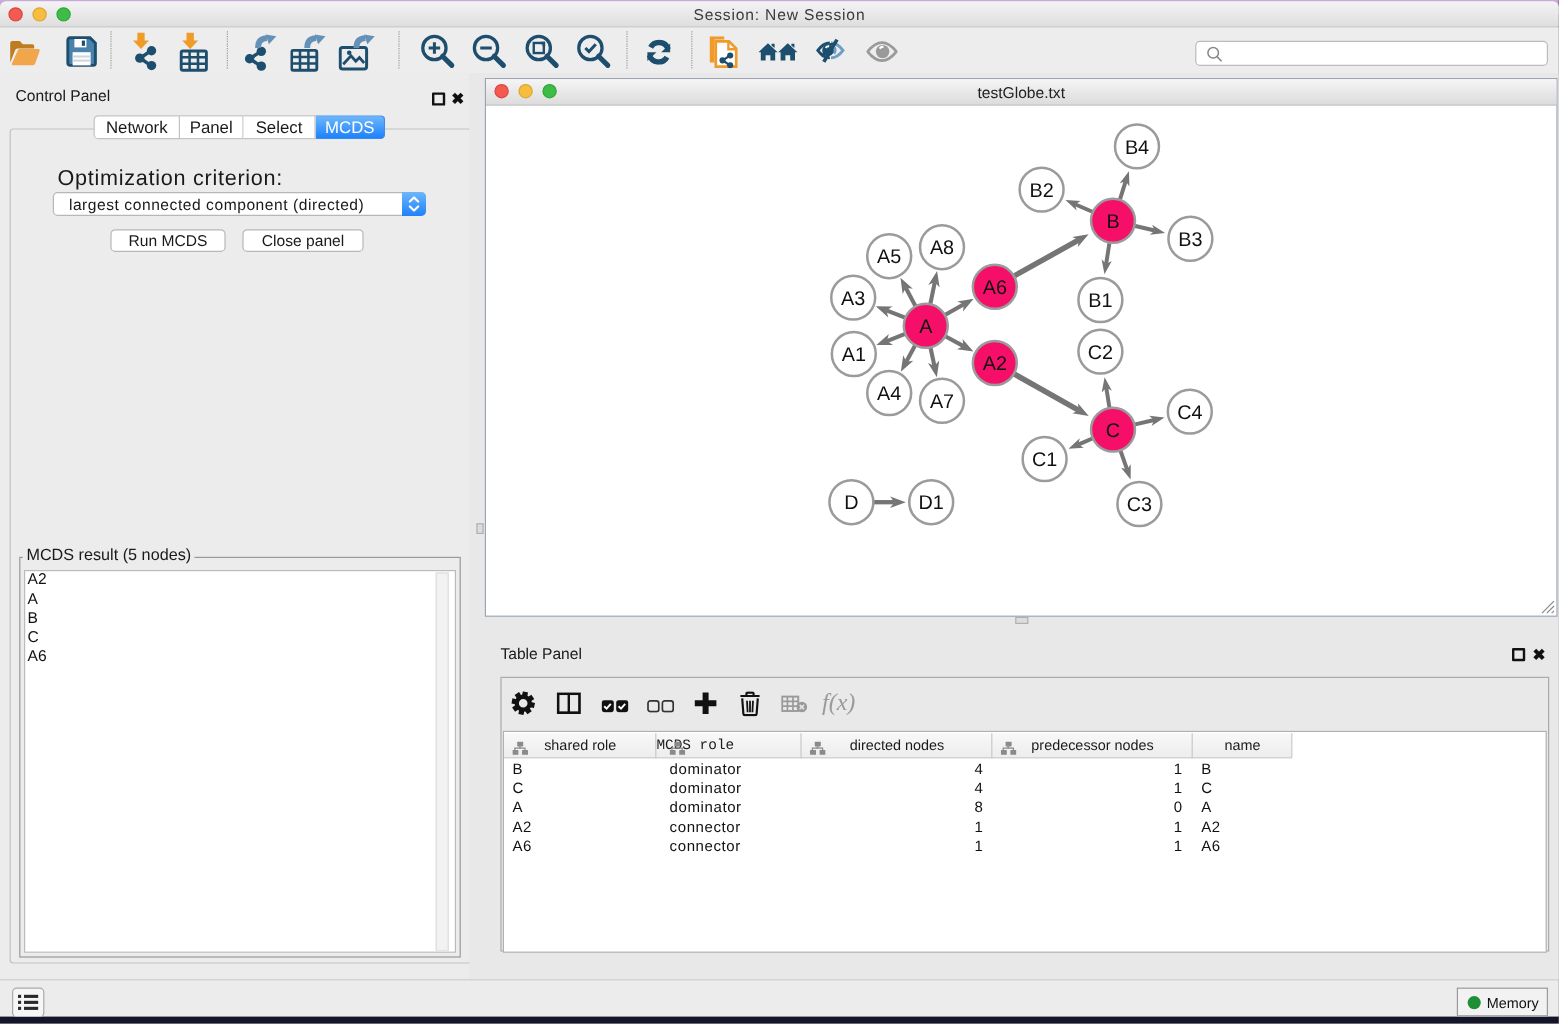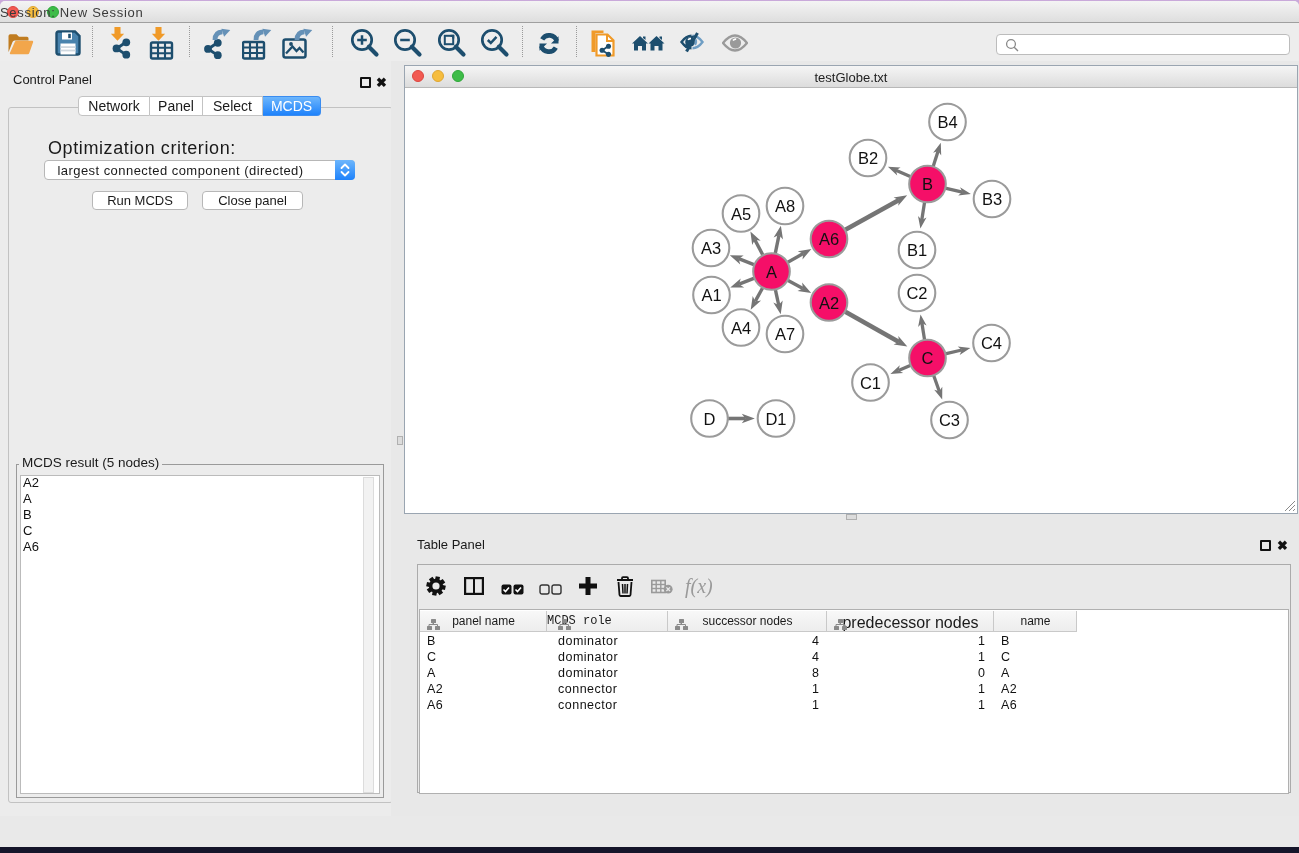--- a/index.html
+++ b/index.html
@@ -7,21 +7,21 @@
 body { font-family:"Liberation Sans", sans-serif; background:#15152a; position:relative; }
 #desktop-top { position:absolute; left:0; top:0; width:1299px; height:12px; background:#c9a9da; }
 #appwin { position:absolute; left:0; top:1px; width:1299px; height:846px; background:#e9e9e9; border-radius:5px 5px 0 0; overflow:hidden; }
 
 #titlebar { position:absolute; left:0; top:0; width:1299px; height:22px;
   background:linear-gradient(#f4f4f4,#dedede); border-bottom:1px solid #9f9f9f; border-radius:5px 5px 0 0; }
 .tl { position:absolute; top:7px; width:12px; height:12px; border-radius:50%; }
 #titlebar .tl1 { left:7px; top:5px;  background:#f25a52; border:0.5px solid #dc4640; }
 #titlebar .tl2 { left:27px; top:5px; background:#f6bd3e; border:0.5px solid #dfa633; }
 #titlebar .tl3 { left:47px; top:5px; background:#3ebc48; border:0.5px solid #2fa73a; }
-#titlebar .title { position:absolute; top:4px; width:100%; font-size:13px; letter-spacing:0.7px; color:#3a3a3a; }
+#titlebar .title { position:absolute; top:4px; width:100%; text-align:center; font-size:13px; letter-spacing:0.7px; color:#3a3a3a; }
 
 #toolbar { position:absolute; left:0; top:22px; width:1299px; height:38px; background:#ededed; }
 .tsep { position:absolute; top:3px; height:31px; width:0; border-left:1px dotted #9a9a9a; }
 #searchbox { position:absolute; left:996px; top:11px; width:294px; height:21px; background:#fff;
   border:1px solid #bcbcbc; border-radius:4px; }
 #searchbox svg { position:absolute; left:8px; top:3px; }
 
 #main { position:absolute; left:0; top:60px; width:1299px; height:755px; background:#e8e8e8; }
 
 #cpanel { position:absolute; left:0; top:0; width:391px; height:755px; background:#ececec; }
@@ -440,51 +440,51 @@
                   <circle cx="17.2" cy="10.2" r="4.4" fill="#9a9a9a"></circle>
                   <path d="M15.4 8.4 L19 12 M19 8.4 L15.4 12" stroke="#e9e9e9" stroke-width="1.3"></path>
                 </svg></div>
 <div style="position:absolute;left:267px;top:10px;width:34px;height:24px;">
                 <div style="font-size:20px;color:#9a9a9a;font-style:italic;font-family:'Liberation Serif',serif;">f(x)</div>
               </div>
             </div>
           <div id="ttable">
               <div style="position:absolute;left:0;top:1px;width:656px;height:21px;background:linear-gradient(#f8f8f8,#ededed);border-bottom:1px solid #c9c9c9;"></div>
 <div style="position:absolute;left:0px;top:1px;width:127px;height:21px;border-right:1px solid #c9c9c9;"></div>
-<div style="position:absolute;left:0px;top:4px;width:127px;text-align:center;font-size:12px;color:#1a1a1a;">panel name</div>
+<div style="position:absolute;left:0px;top:4px;width:127px;text-align:center;font-size:12px;color:#1a1a1a;">shared role</div>
 <div style="position:absolute;left:7px;top:5px;"><svg width="13" height="12" viewBox="0 0 13 12" style="vertical-align:-2px">
                   <g fill="#8a8a8a">
                     <rect x="4" y="0" width="5" height="4" rx="0.5"></rect>
                     <rect x="0" y="7" width="5" height="4" rx="0.5"></rect>
                     <rect x="8" y="7" width="5" height="4" rx="0.5"></rect>
                     <path d="M6 4 L6 5.5 L2 5.5 L2 7 M6 5.5 L10.5 5.5 L10.5 7 M6.5 4 L6.5 5.5" stroke="#8a8a8a" fill="none" stroke-width="1"></path>
                   </g>
                 </svg></div>
 <div style="position:absolute;left:127px;top:1px;width:121px;height:21px;border-right:1px solid #c9c9c9;"></div>
 <div style="position:absolute;left:127px;top:4px;width:121px;text-align:left;font-size:12px;color:#1a1a1a;font-family:Liberation Mono, monospace;">MCDS role</div>
 <div style="position:absolute;left:138px;top:5px;"><svg width="13" height="12" viewBox="0 0 13 12" style="vertical-align:-2px">
                   <g fill="#8a8a8a">
                     <rect x="4" y="0" width="5" height="4" rx="0.5"></rect>
                     <rect x="0" y="7" width="5" height="4" rx="0.5"></rect>
                     <rect x="8" y="7" width="5" height="4" rx="0.5"></rect>
                     <path d="M6 4 L6 5.5 L2 5.5 L2 7 M6 5.5 L10.5 5.5 L10.5 7 M6.5 4 L6.5 5.5" stroke="#8a8a8a" fill="none" stroke-width="1"></path>
                   </g>
                 </svg></div>
 <div style="position:absolute;left:248px;top:1px;width:159px;height:21px;border-right:1px solid #c9c9c9;"></div>
-<div style="position:absolute;left:248px;top:4px;width:159px;text-align:center;font-size:12px;color:#1a1a1a;">successor nodes</div>
+<div style="position:absolute;left:248px;top:4px;width:159px;text-align:center;font-size:12px;color:#1a1a1a;">directed nodes</div>
 <div style="position:absolute;left:255px;top:5px;"><svg width="13" height="12" viewBox="0 0 13 12" style="vertical-align:-2px">
                   <g fill="#8a8a8a">
                     <rect x="4" y="0" width="5" height="4" rx="0.5"></rect>
                     <rect x="0" y="7" width="5" height="4" rx="0.5"></rect>
                     <rect x="8" y="7" width="5" height="4" rx="0.5"></rect>
                     <path d="M6 4 L6 5.5 L2 5.5 L2 7 M6 5.5 L10.5 5.5 L10.5 7 M6.5 4 L6.5 5.5" stroke="#8a8a8a" fill="none" stroke-width="1"></path>
                   </g>
                 </svg></div>
 <div style="position:absolute;left:407px;top:1px;width:167px;height:21px;border-right:1px solid #c9c9c9;"></div>
-<div style="position:absolute;left:407px;top:4px;width:167px;text-align:center;font-size:16px;color:#1a1a1a;">predecessor nodes</div>
+<div style="position:absolute;left:407px;top:4px;width:167px;text-align:center;font-size:12px;color:#1a1a1a;">predecessor nodes</div>
 <div style="position:absolute;left:414px;top:5px;"><svg width="13" height="12" viewBox="0 0 13 12" style="vertical-align:-2px">
                   <g fill="#8a8a8a">
                     <rect x="4" y="0" width="5" height="4" rx="0.5"></rect>
                     <rect x="0" y="7" width="5" height="4" rx="0.5"></rect>
                     <rect x="8" y="7" width="5" height="4" rx="0.5"></rect>
                     <path d="M6 4 L6 5.5 L2 5.5 L2 7 M6 5.5 L10.5 5.5 L10.5 7 M6.5 4 L6.5 5.5" stroke="#8a8a8a" fill="none" stroke-width="1"></path>
                   </g>
                 </svg></div>
 <div style="position:absolute;left:574px;top:1px;width:83px;height:21px;border-right:1px solid #c9c9c9;"></div>
 <div style="position:absolute;left:574px;top:4px;width:83px;text-align:center;font-size:12px;color:#1a1a1a;">name</div>
@@ -511,13 +511,31 @@
 <div style="position:absolute;left:7px;top:88px;font-size:12.5px;letter-spacing:0.5px;color:#111;">A6</div>
 <div style="position:absolute;left:138px;top:88px;font-size:12.5px;letter-spacing:0.5px;color:#111;">connector</div>
 <div style="position:absolute;left:248px;top:88px;width:151px;text-align:right;font-size:12.5px;color:#111;">1</div>
 <div style="position:absolute;left:407px;top:88px;width:158px;text-align:right;font-size:12.5px;color:#111;">1</div>
 <div style="position:absolute;left:581px;top:88px;font-size:12.5px;letter-spacing:0.5px;color:#111;">A6</div>
             </div>
         </div>
       </div>
     </div>
   </div>
+  <div id="statusbar">
+    <div id="sb-listbtn">
+        <svg width="17" height="15" viewBox="0 0 17 15" style="position:absolute;left:4px;top:4px;">
+<g fill="#2a2a2a">
+            <rect x="0" y="1" width="2.6" height="2.6"></rect>
+            <rect x="0" y="6" width="2.6" height="2.6"></rect>
+            <rect x="0" y="11" width="2.6" height="2.6"></rect>
+<rect x="5" y="1" width="12" height="2.6"></rect>
+            <rect x="5" y="6" width="12" height="2.6"></rect>
+            <rect x="5" y="11" width="12" height="2.6"></rect>
+          </g>
+        </svg>
+      </div>
+    <div id="sb-mem">
+        <div class="dot"></div>
+        <div class="mtxt">Memory</div>
+      </div>
+  </div>
 </div>
 
 </body></html>

